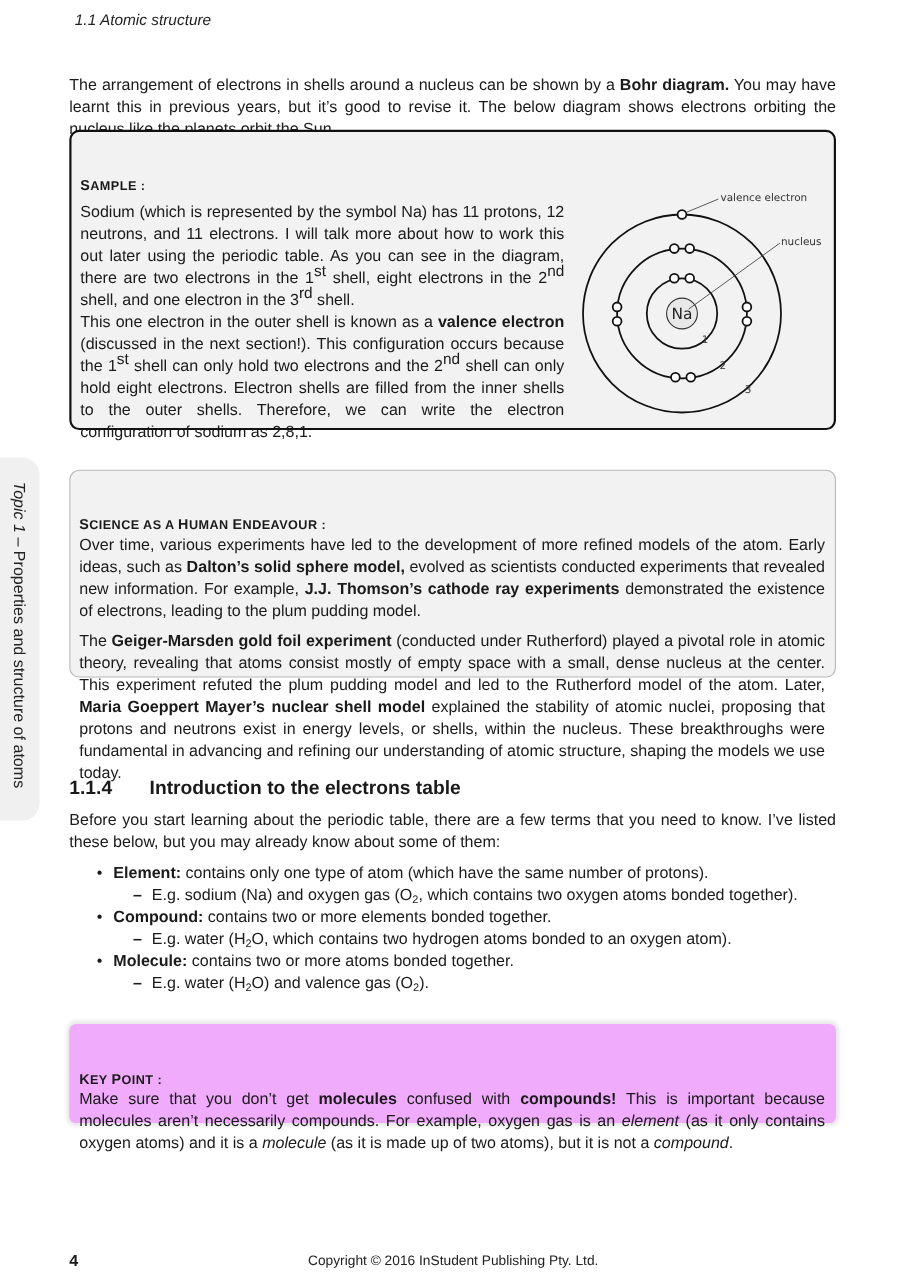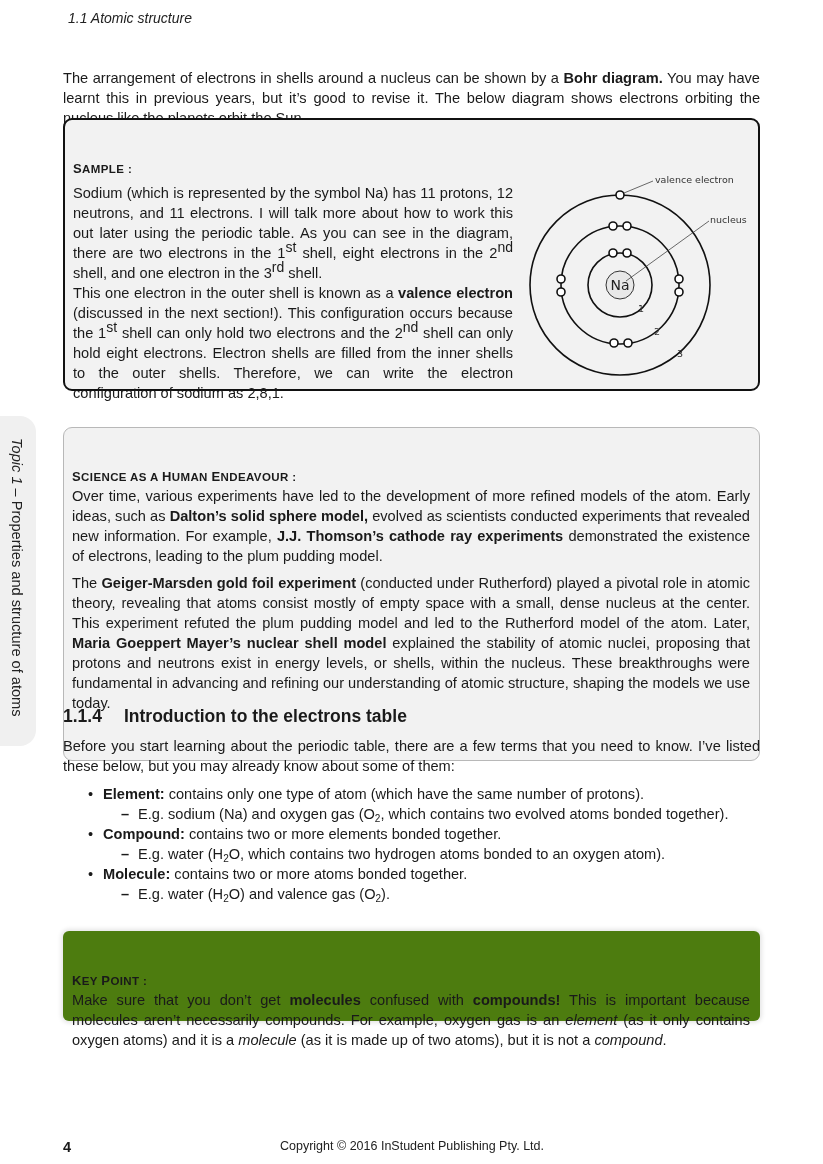--- a/index.html
+++ b/index.html
@@ -13,22 +13,22 @@
   }
   .para {
     position: absolute; left: 63px; width: 697px;
     font-size: 14.6px; line-height: 20px; text-align: justify;
   }
   .box {
     position: absolute; left: 63px; width: 697px; box-sizing: border-box;
     background: #f2f2f2; border-radius: 9px;
   }
   .box.sample { top: 118px; height: 273px; border: 2.5px solid #111; }
-  .box.shae { top: 427px; height: 334px; border: 1.5px solid #b8b8b8; }
-  .box.key { top: 931px; height: 90px; background: #4d7c0f; border-radius: 6px;
+  .box.shae { top: 427px; height: 189px; border: 1.5px solid #b8b8b8; }
+  .box.key { top: 931px; height: 90px; background: #f0abfc; border-radius: 6px;
              box-shadow: 0 0 4px 2px #e6e6e6; }
   .box-title {
     font-size: 11.5px; font-weight: bold; font-variant: small-caps;
     letter-spacing: 0.4px; text-transform: none;
   }
   .box-title .cap { font-size: 13px; }
   .box .inner { position: absolute; left: 8px; top: 5px; margin-top: 36px; }
   .sample .txt { width: 440px; font-size: 14.6px; line-height: 20px; text-align: justify; }
   .shae .txt, .key .txt { width: 678px; font-size: 14.6px; line-height: 20px; text-align: justify; }
   .gap { height: 7px; }
@@ -37,21 +37,21 @@
     background: #f0f0f0; border-radius: 0 16px 16px 0;
   }
   .sidebar-tab .lbl {
     position: absolute; left: 9px; top: 22px;
     writing-mode: vertical-rl; font-size: 14.6px; color: #222; white-space: nowrap;
   }
   .sidebar-tab .lbl i { font-style: italic; }
   .section-heading {
     position: absolute; left: 63px; top: 706px; font-size: 17.5px; font-weight: bold;
   }
-  .section-heading .num { margin-right: 22px; }
+  .section-heading .num { margin-right: 34px; }
   .list { position: absolute; left: 88px; top: 784px; font-size: 14.6px; line-height: 20px; }
   .list .item { position: relative; padding-left: 15px; }
   .list .item .bullet { position: absolute; left: 0; top: 0; }
   .list .sub { position: relative; padding-left: 50px; }
   .list .sub .dash { position: absolute; left: 33px; top: 0; font-weight: bold; }
   sub { font-size: 10px; vertical-align: -3px; line-height: 0; }
   sup { font-size: 14px; vertical-align: 6px; line-height: 0; }
   .footer-page { position: absolute; left: 63px; top: 1139px; font-size: 14.6px; font-weight: bold; }
   .footer-copy { position: absolute; left: 280px; top: 1139px; font-size: 12.5px; color: #222; }
   .bohr { position: absolute; left: 520px; top: 160px; width: 250px; height: 220px; }
@@ -114,21 +114,21 @@
     <div class="txt"><span>The </span><b>Geiger-Marsden gold foil experiment</b><span> (conducted under Rutherford) played a pivotal role in atomic theory, revealing that atoms consist mostly of empty space with a small, dense nucleus at the center.  This experiment refuted the plum pudding model and led to the Rutherford model of the atom.  Later, </span><b>Maria Goeppert Mayer’s nuclear shell model</b><span> explained the stability of atomic nuclei, proposing that protons and neutrons exist in energy levels, or shells, within the nucleus.  These breakthroughs were fundamental in advancing and refining our understanding of atomic structure, shaping the models we use today.</span></div>
   </div>
 </div>
 
 <div class="section-heading"><span class="num">1.1.4</span><span>Introduction to the electrons table</span></div>
 
 <div class="para" style="top:736px">Before you start learning about the periodic table, there are a few terms that you need to know.  I’ve listed these below, but you may already know about some of them:</div>
 
 <div class="list">
   <div class="item"><span class="bullet">•</span><b>Element:</b><span> contains only one type of atom (which have the same number of protons).</span></div>
-  <div class="sub"><span class="dash">–</span><span>E.g. sodium (Na) and oxygen gas (O</span><sub>2</sub><span>, which contains two evolved atoms bonded together).</span></div>
+  <div class="sub"><span class="dash">–</span><span>E.g. sodium (Na) and oxygen gas (O</span><sub>2</sub><span>, which contains two oxygen atoms bonded together).</span></div>
   <div class="item"><span class="bullet">•</span><b>Compound:</b><span> contains two or more elements bonded together.</span></div>
   <div class="sub"><span class="dash">–</span><span>E.g. water (H</span><sub>2</sub><span>O, which contains two hydrogen atoms bonded to an oxygen atom).</span></div>
   <div class="item"><span class="bullet">•</span><b>Molecule:</b><span> contains two or more atoms bonded together.</span></div>
   <div class="sub"><span class="dash">–</span><span>E.g. water (H</span><sub>2</sub><span>O) and valence gas (O</span><sub>2</sub><span>).</span></div>
 </div>
 
 <div class="box key">
   <div class="inner" style="left:9px;top:6px">
     <div class="box-title"><span class="cap">K</span><span>EY </span><span class="cap">P</span><span>OINT :</span></div>
     <div class="txt" style="margin-top:2px"><span>Make sure that you don’t get </span><b>molecules</b><span> confused with </span><b>compounds!</b><span>  This is important because molecules aren’t necessarily compounds.  For example, oxygen gas is an </span><i>element</i><span> (as it only contains oxygen atoms) and it is a </span><i>molecule</i><span> (as it is made up of two atoms), but it is not a </span><i>compound</i><span>.</span></div>

